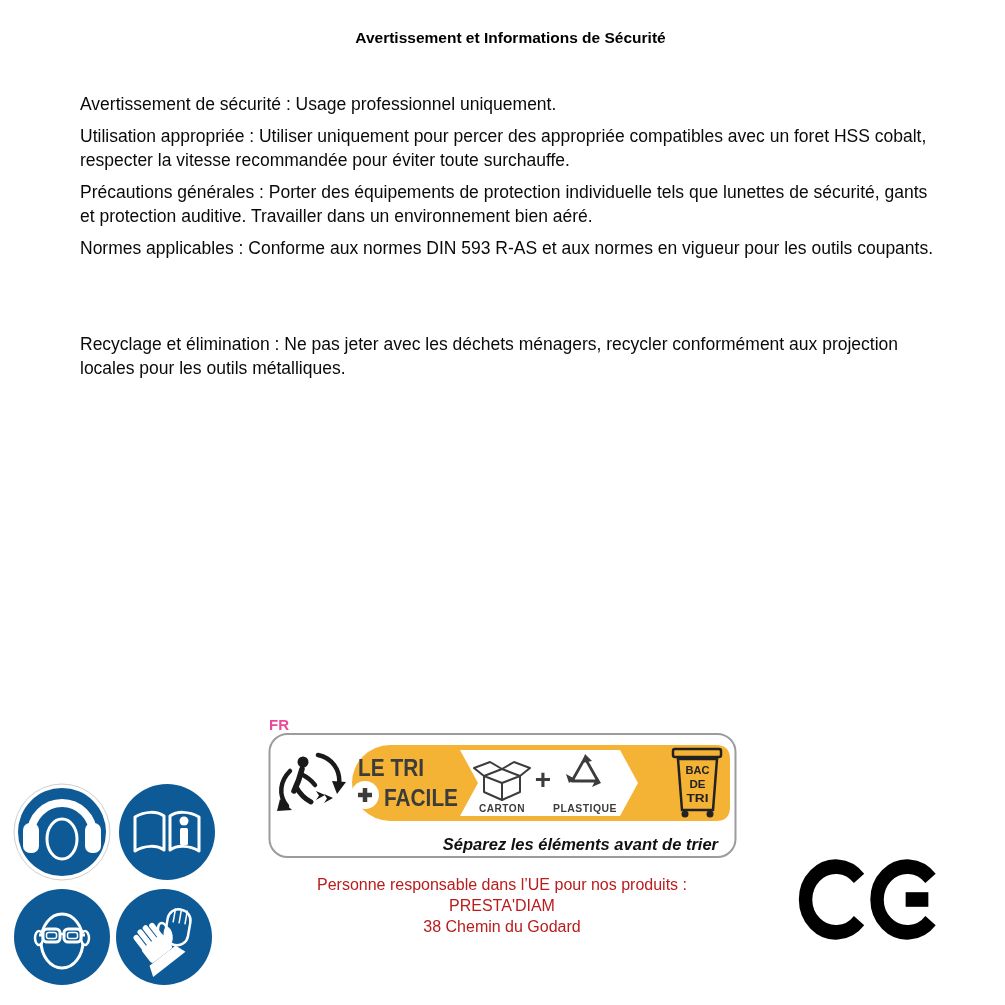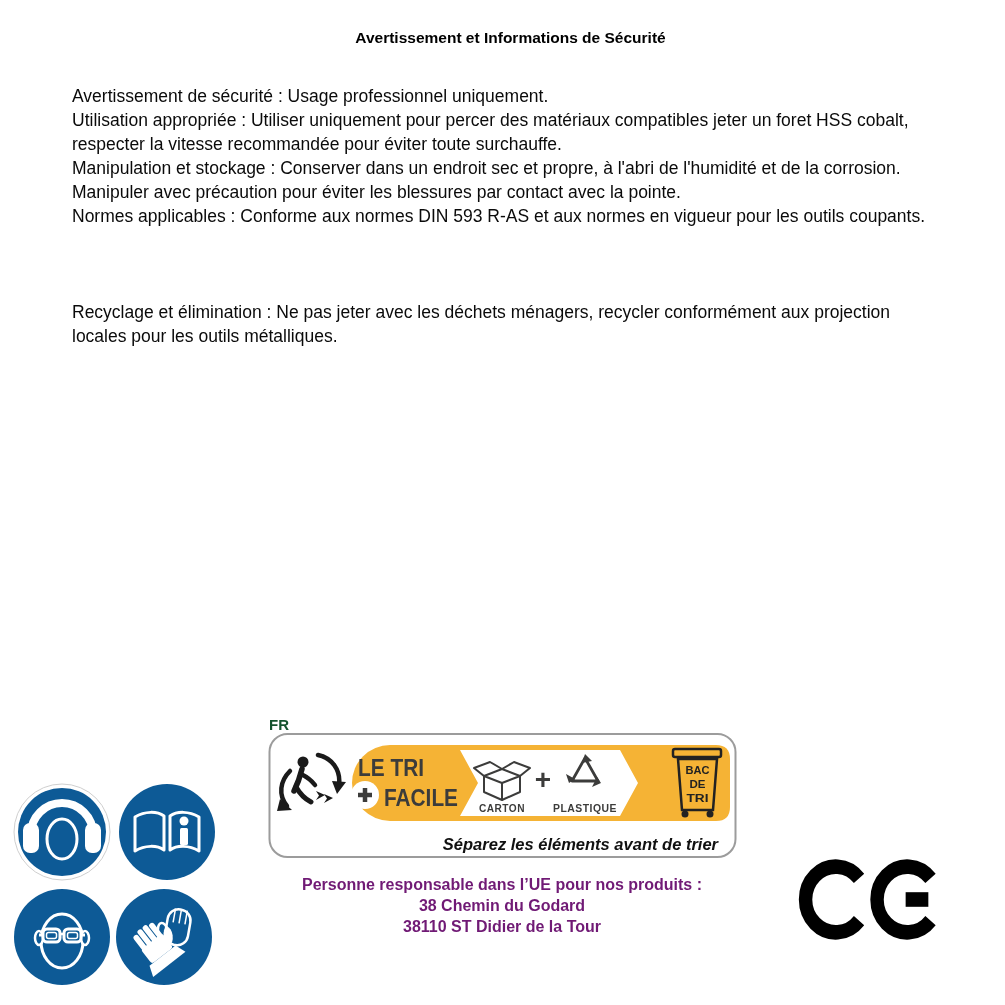--- a/index.html
+++ b/index.html
@@ -8,55 +8,55 @@
     font-family:"Liberation Sans", sans-serif; color:#111; overflow:hidden;padding-left:16px;
   }
   .title {
     position:absolute; top:29px; left:0; right:0; text-align:center;
     font-size:15.5px; font-weight:bold; color:#000;
   }
   .body-text {
     position:absolute; top:84px; left:72px; width:872px;
     font-size:17.5px; line-height:24px; color:#0a0a0a;
   }
-  .body-text p { margin:0; }
+  .body-text p { margin:8px; }
   .body-text p.gap-before { margin-top:72px; }
   .fr-label {
     position:absolute; left:269px; top:716px;
-    font-size:15px; font-weight:bold; color:#14532d;
+    font-size:15px; font-weight:bold; color:#ec4899;
   }
   .banner-svg { position:absolute; left:268px; top:726px; width:470px; height:134px; }
   .icon-svg { position:absolute; width:100px; height:100px; }
   .icon-ear     { left:12px;  top:782px; }
   .icon-manual  { left:117px; top:782px; }
   .icon-goggles { left:12px;  top:887px; }
   .icon-gloves  { left:114px; top:887px; }
   .address {
     position:absolute; top:874px; left:152px; width:700px; text-align:center;
-    font-size:16px; font-weight:bold; line-height:21px; color:#701a75;
+    font-size:16px; font-weight:normal; line-height:21px; color:#b91c1c;
   }
   .address div { margin:0; }
   .ce-svg { position:absolute; left:798px; top:852px; width:148px; height:95px; }
   svg text { font-family:"Liberation Sans", sans-serif; }
   .banner-heavy { font-weight:bold; fill:#3c3c3b; }
   .banner-label { font-weight:bold; fill:#3c3c3b; letter-spacing:0.5px; }
   .bin-text { font-weight:bold; fill:#222; }
   .note-text { font-style:italic; font-weight:600; fill:#111; }
 </style>
 </head>
 <body>
 
 <div class="page">
 
   <div class="title">Avertissement et Informations de Sécurité</div>
 
   <div class="body-text">
     <p>Avertissement de sécurité : Usage professionnel uniquement.</p>
-    <p>Utilisation appropriée : Utiliser uniquement pour percer des matériaux compatibles jeter un foret HSS cobalt, respecter la vitesse recommandée pour éviter toute surchauffe.</p>
-    <p>Manipulation et stockage : Conserver dans un endroit sec et propre, à l'abri de l'humidité et de la corrosion. Manipuler avec précaution pour éviter les blessures par contact avec la pointe.</p>
+    <p>Utilisation appropriée : Utiliser uniquement pour percer des appropriée compatibles avec un foret HSS cobalt, respecter la vitesse recommandée pour éviter toute surchauffe.</p>
+    <p>Précautions générales : Porter des équipements de protection individuelle tels que lunettes de sécurité, gants et protection auditive. Travailler dans un environnement bien aéré.</p>
     <p>Normes applicables : Conforme aux normes DIN 593 R-AS et aux normes en vigueur pour les outils coupants.</p>
     <p class="gap-before">Recyclage et élimination : Ne pas jeter avec les déchets ménagers, recycler conformément aux projection locales pour les outils métalliques.</p>
   </div>
 
   <div class="fr-label">FR</div>
 
   <svg class="banner-svg" viewBox="0 0 470 134">
     <rect x="1.5" y="8" width="466" height="123" rx="18" fill="#ffffff" stroke="#9c9c9c" stroke-width="2"></rect>
 
     <g stroke="#1a1a1a" fill="none" stroke-linecap="round">
@@ -164,22 +164,22 @@
       <rect x="44.2" y="35" width="5.6" height="23" rx="2.8"></rect>
       <rect x="50.8" y="37" width="5.6" height="21" rx="2.8"></rect>
       <rect x="30" y="52" width="27" height="18" rx="3"></rect>
       <ellipse cx="60" cy="58" rx="4.5" ry="9" transform="rotate(30 60 58)"></ellipse>
       <path d="M 27,70 L 60,70 L 64,81 L 23,81 Z"></path>
     </g>
   </svg>
 
   <div class="address">
     <div>Personne responsable dans l’UE pour nos produits :</div>
+    <div>PRESTA'DIAM</div>
     <div>38 Chemin du Godard</div>
-    <div>38110 ST Didier de la Tour</div>
   </div>
 
   <svg class="ce-svg" viewBox="0 0 176 104" preserveAspectRatio="none">
     <title>CE</title>
     <g stroke="#000" stroke-width="16" fill="none">
       <path d="M 72.6,28.9 A 36 36 0 1 0 72.6,75.1"></path>
       <path d="M 157.6,28.9 A 36 36 0 1 0 157.6,75.1"></path>
       <path d="M 128,52 H 155"></path>
     </g>
   </svg>

